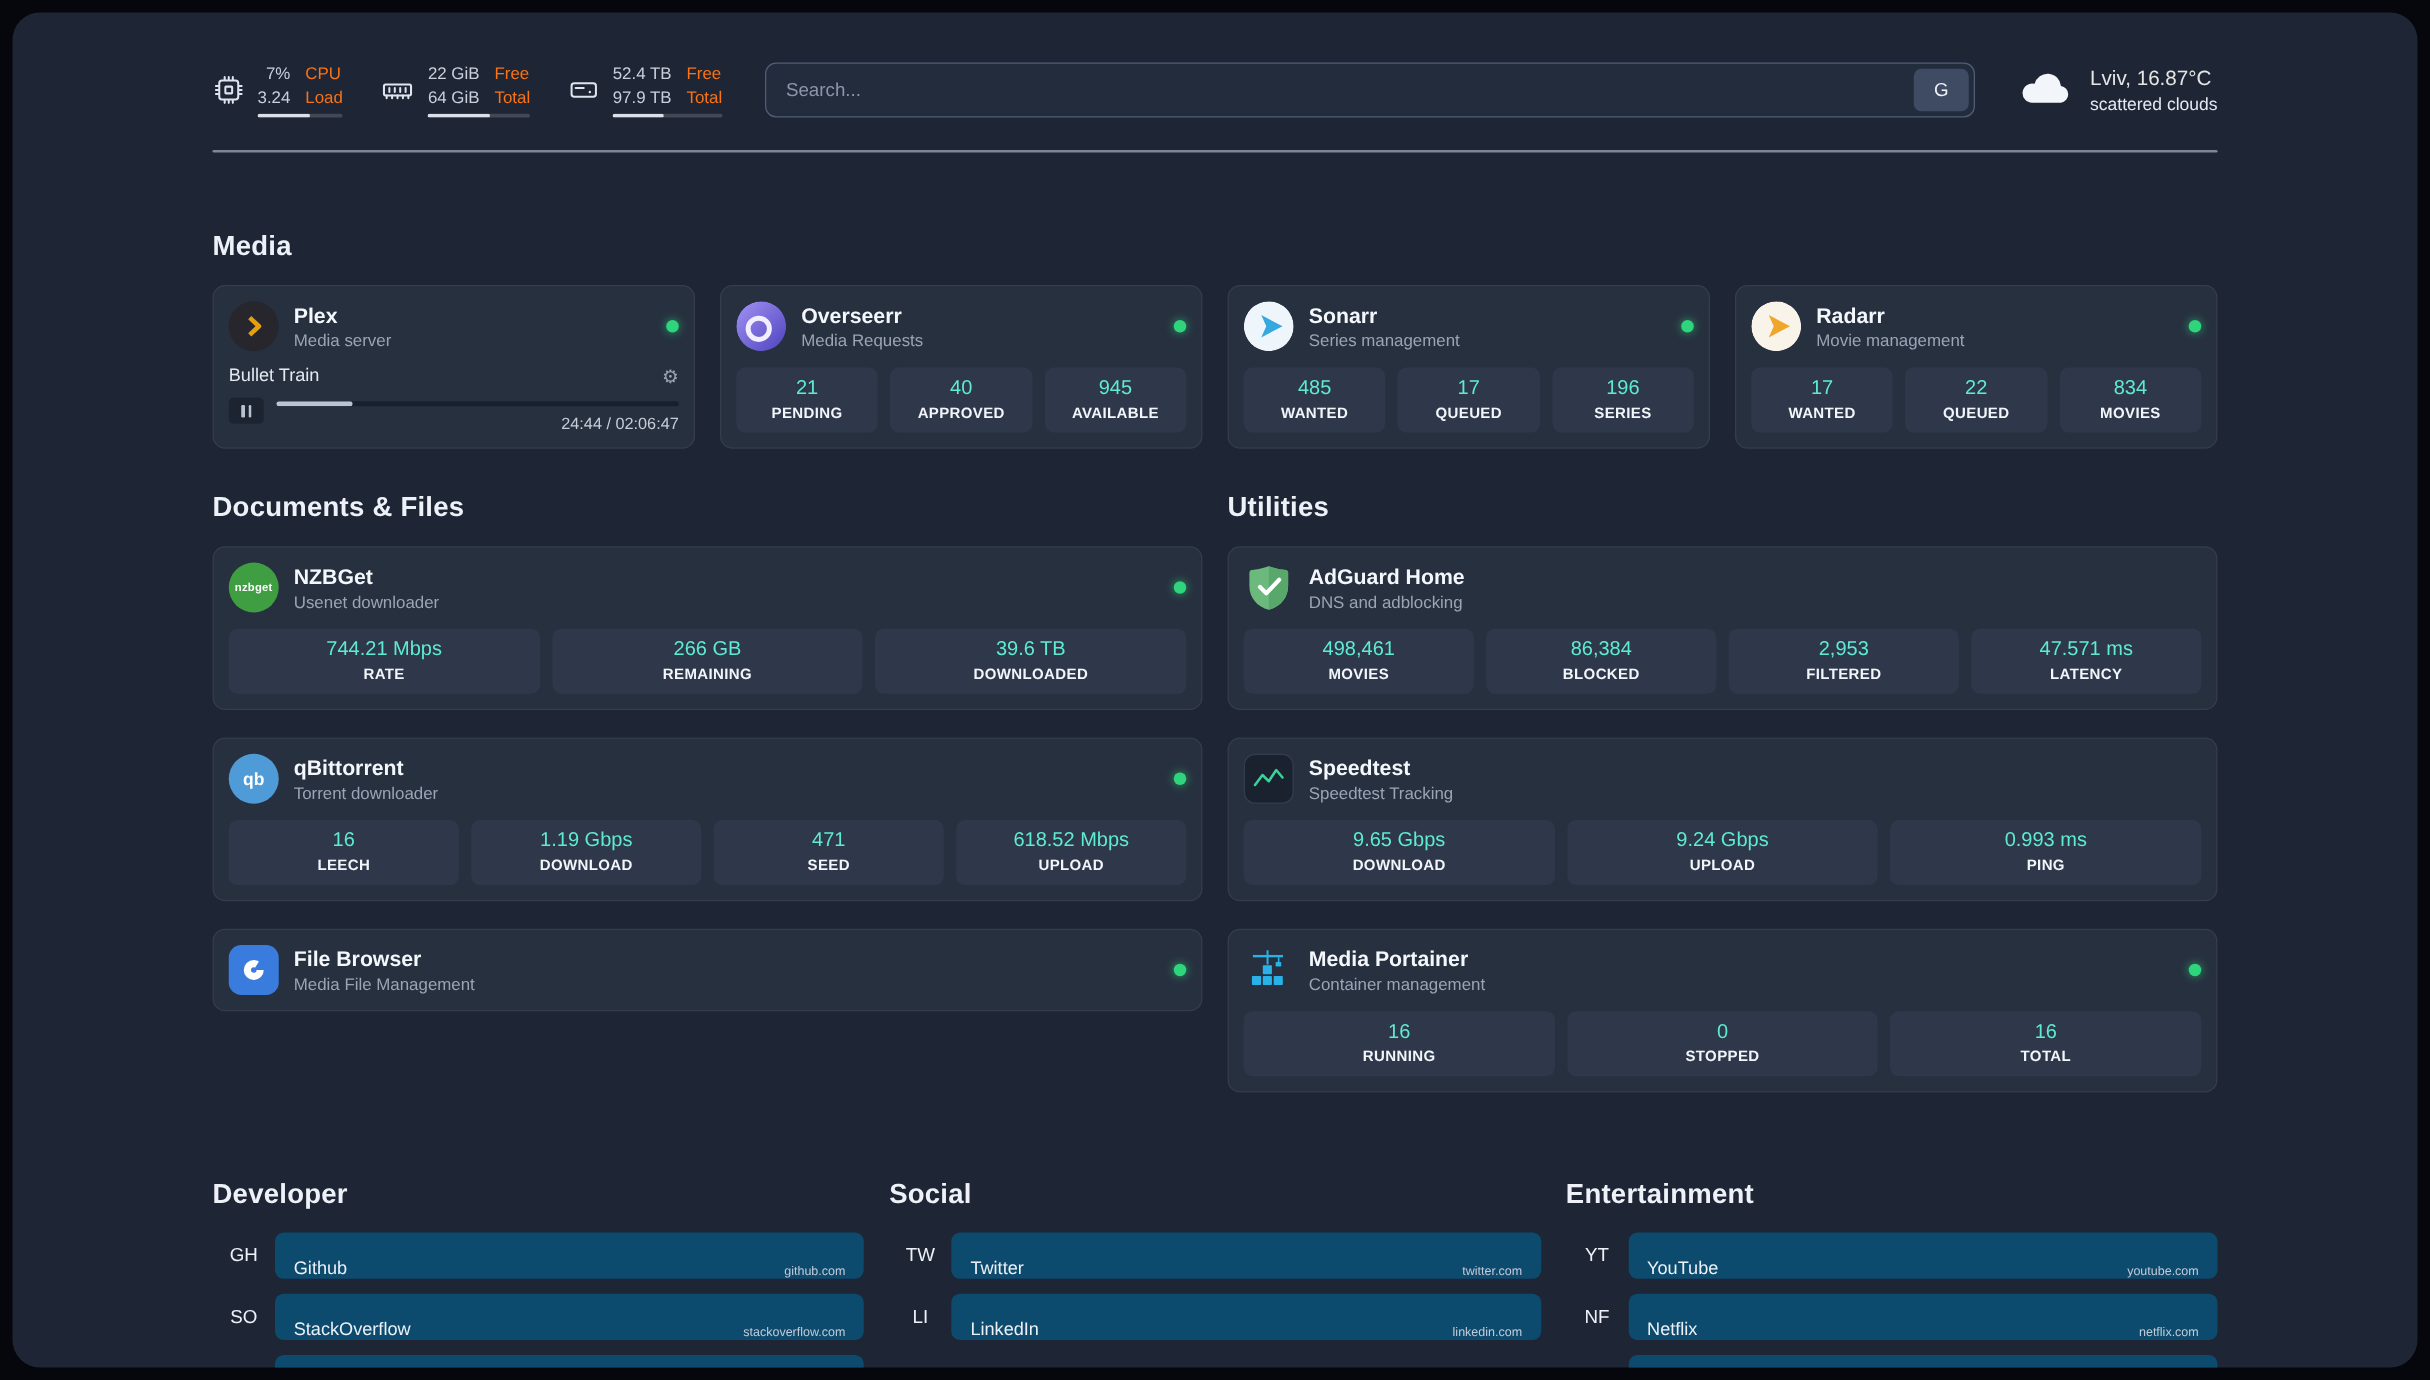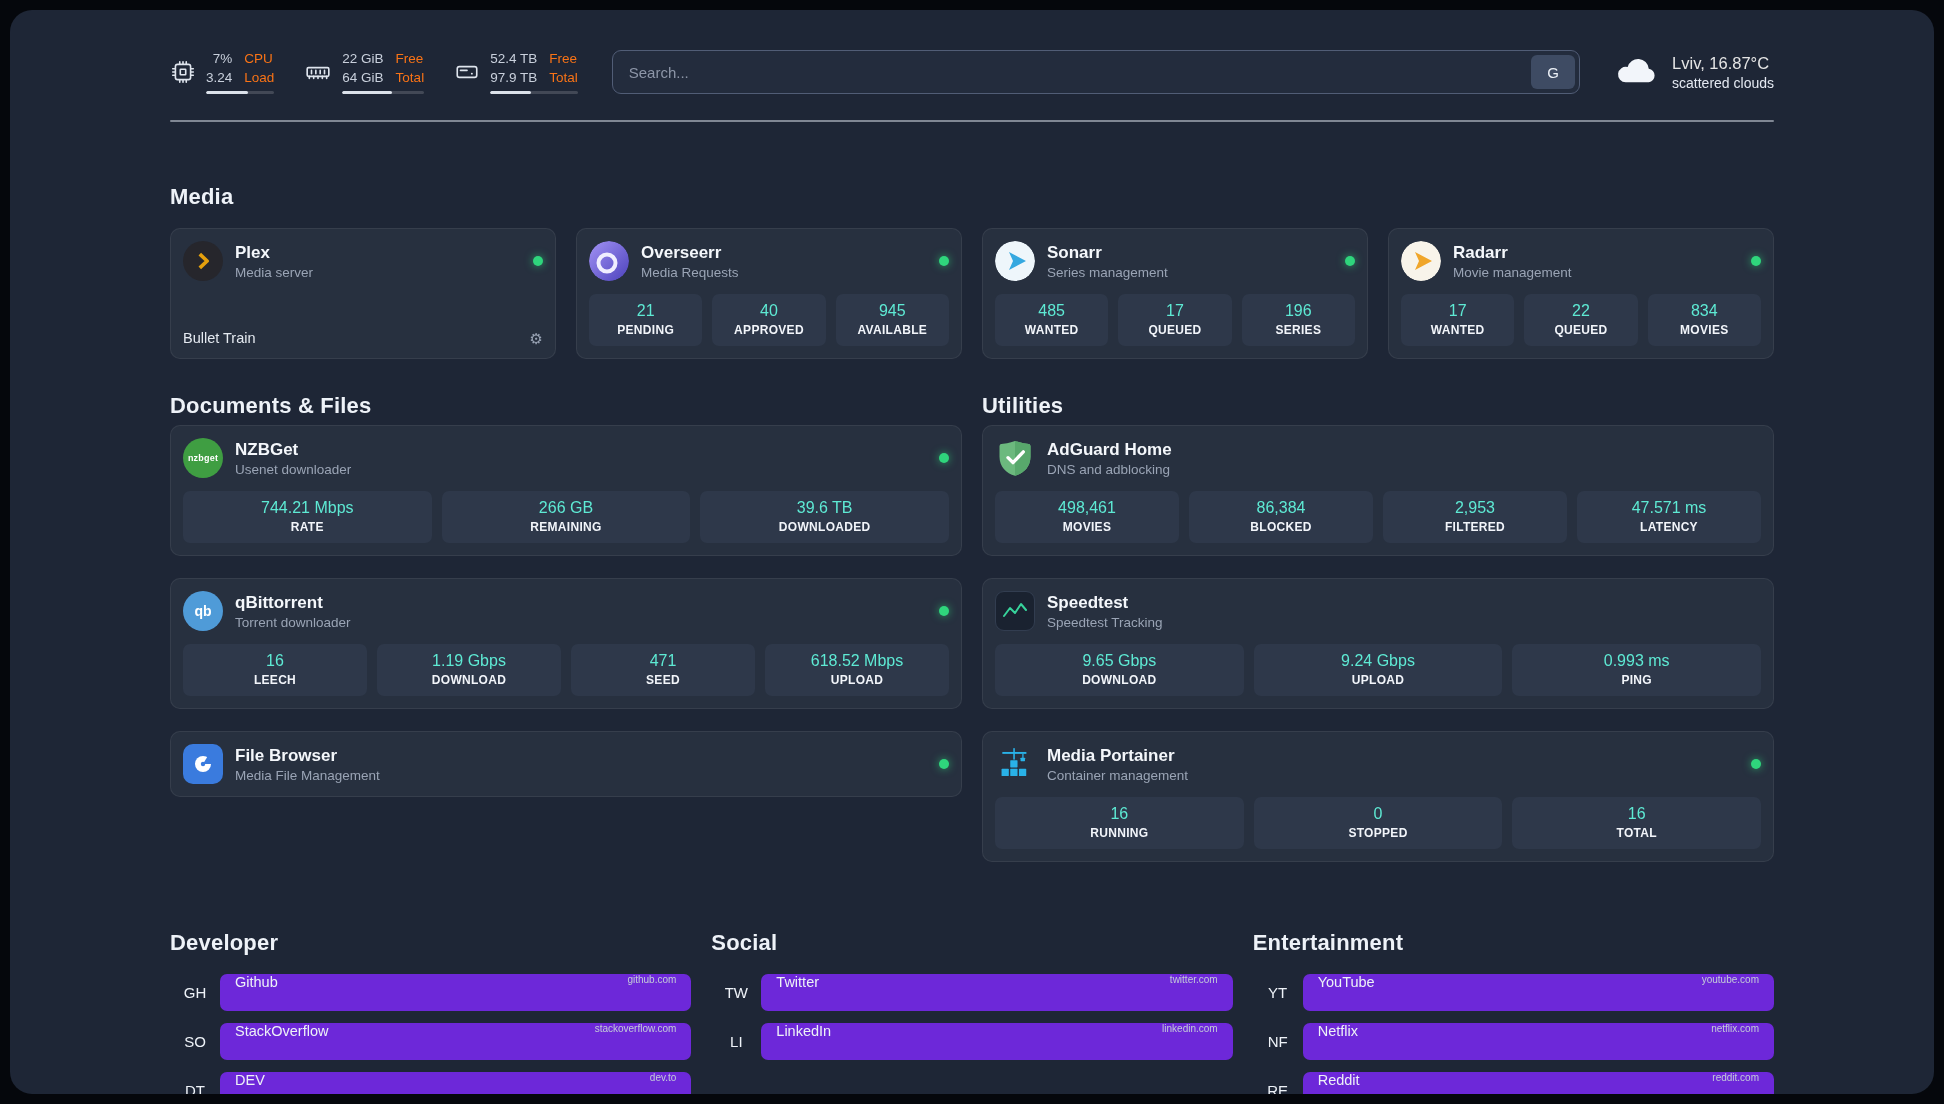--- a/index.html
+++ b/index.html
@@ -48,21 +48,21 @@
   .weather-cond { font-size:14px; color:#e4e9f2; margin-top:2px; }
 
   .divider { height:2px; background:rgba(226,232,242,.5); margin-top:26px; border-radius:1px; }
 
   
   .section-title { font-size:22px; font-weight:600; color:#eef2f8; letter-spacing:.2px; }
   .media-section > .section-title { margin:62px 0 18px 0; }
 
   .media-grid { display:grid; grid-template-columns:repeat(4,1fr); gap:20px; align-items:stretch; }
   .cols { display:grid; grid-template-columns:1fr 1fr; gap:20px; margin-top:34px; align-items:start; }
-  .col > .section-title { margin-bottom:6px; }
+  .col > .section-title { margin-bottom:18px; }
   .col-cards { display:grid; gap:22px; }
 
   
   .card {
     background:#27303f; border:1px solid rgba(255,255,255,.07);
     border-radius:10px; padding:12px; display:flex; flex-direction:column; cursor:pointer;
   }
   .card-head { display:flex; align-items:center; gap:12px; }
   .app-icon {
     width:40px; height:40px; border-radius:50%;
@@ -107,22 +107,22 @@
   .np-fill { height:100%; background:#bcc4d2; border-radius:2px; width:0; }
   .np-time { font-size:13px; color:#c6cdd9; text-align:right; margin-top:6px; }
 
   
   .bookmarks { display:grid; grid-template-columns:repeat(3,1fr); gap:20px; margin-top:68px; align-items:start; }
   .bm-group > .section-title { margin-bottom:18px; }
   .bm-list { display:grid; gap:12px; }
   .bm-row { display:flex; align-items:center; cursor:pointer; }
   .bm-abbr { width:50px; flex:0 0 50px; text-align:center; font-size:15px; color:#eef2f8; }
   .bm-bar {
-    flex:1; height:37px; background:#6d28d9; border-radius:7px;
-    display:flex; align-items:flex-start; justify-content:space-between; padding:0 15px;
+    flex:1; height:37px; background:#0c4a6e; border-radius:7px;
+    display:flex; align-items:flex-end; justify-content:space-between; padding:0 15px;
   }
   .bm-name { font-size:14.5px; color:#edf1f7; }
   .bm-url { font-size:10px; color:#c3cbd8; }
 </style>
 </head>
 <body>
 
 <div class="app">
 
   <header class="topbar">
@@ -226,20 +226,32 @@
           <div class="head-text">
             <div class="app-name">Plex</div>
             <div class="app-desc">Media server</div>
           </div>
           <span class="dot"></span>
         </div>
         <div class="nowplaying">
           <div class="np-top">
             <span class="np-title">Bullet Train</span>
             <span class="np-gear">⚙</span>
+          </div>
+          <div class="np-row">
+            <span class="pause-btn">
+                <i></i>
+                <i></i>
+              </span>
+            <div class="np-right">
+              <div class="np-bar">
+                <div class="np-fill" style="width: 19%;"></div>
+              </div>
+              <div class="np-time">24:44 / 02:06:47</div>
+            </div>
           </div>
         </div>
       </article>
 
       <article class="card">
         <div class="card-head">
           <span class="app-icon">
             <svg width="40" height="40" viewBox="0 0 40 40">
               <defs>
                   <linearGradient id="ovg" x1="0" y1="0" x2="1" y2="1">

